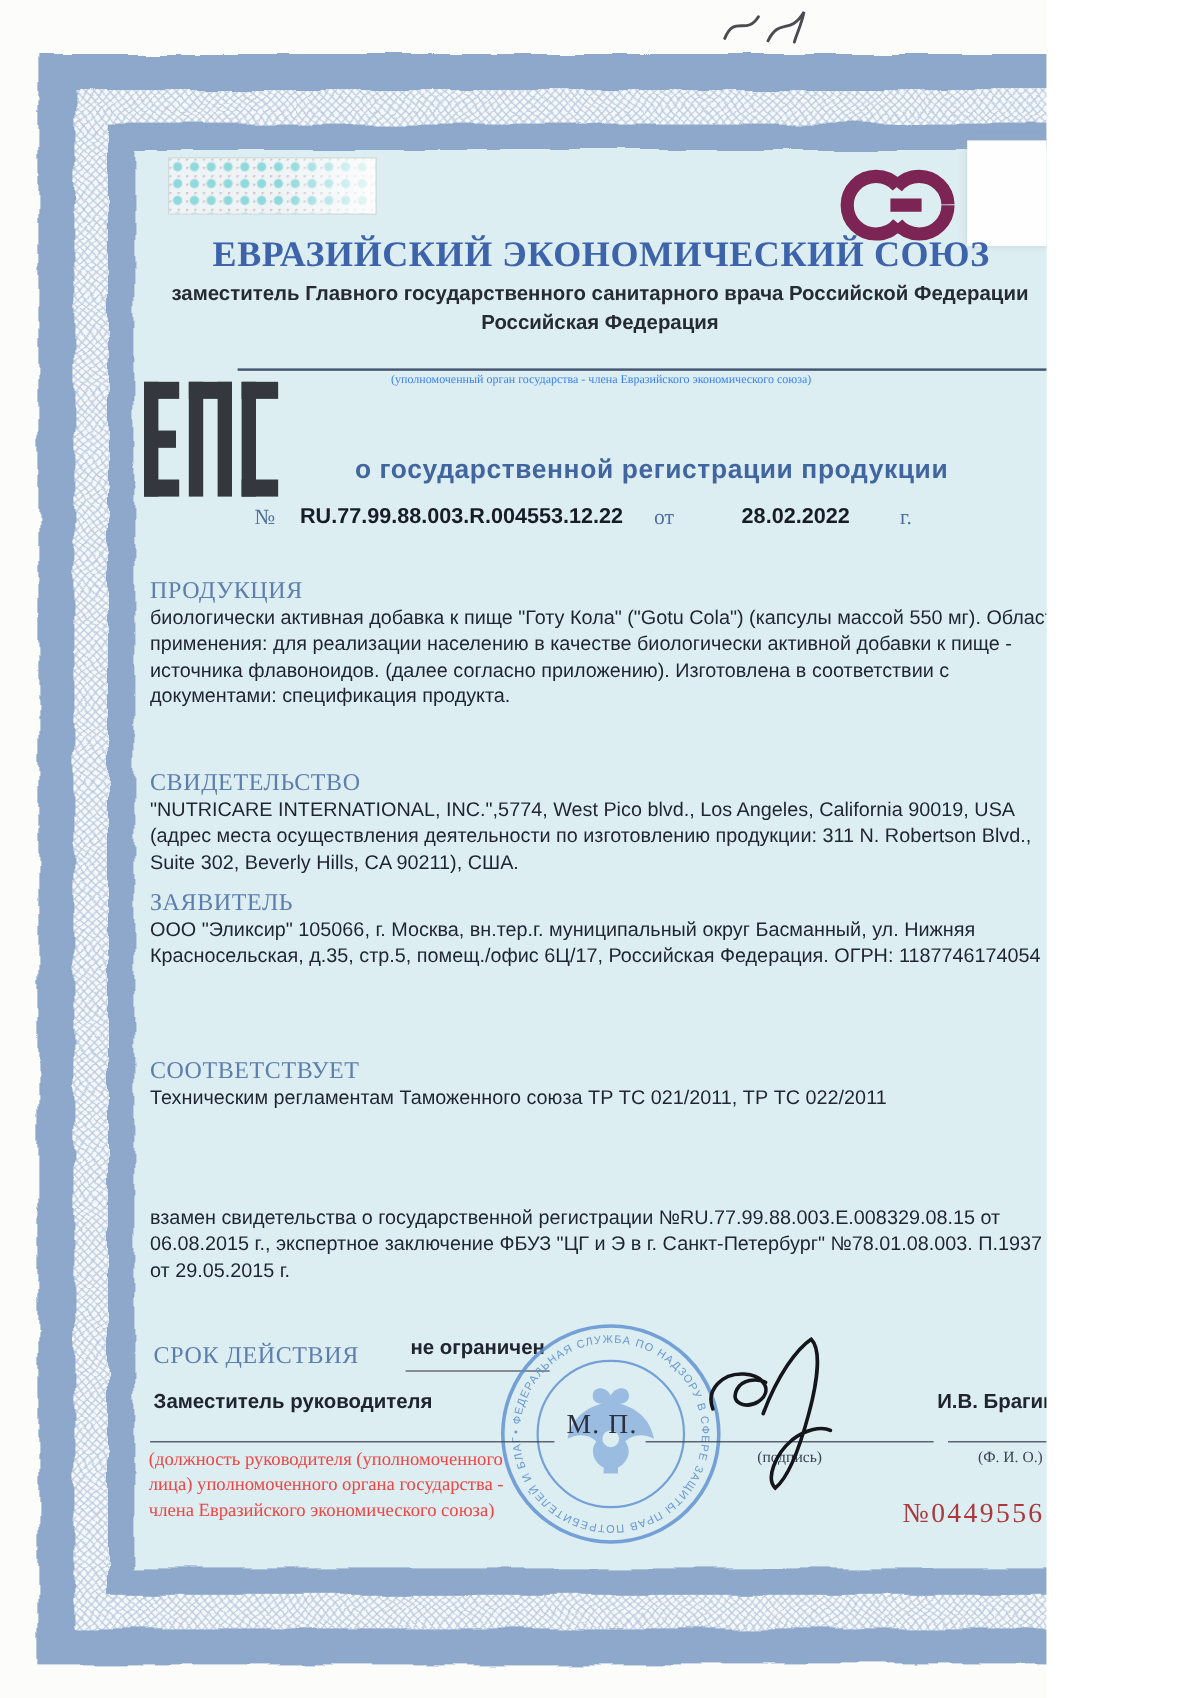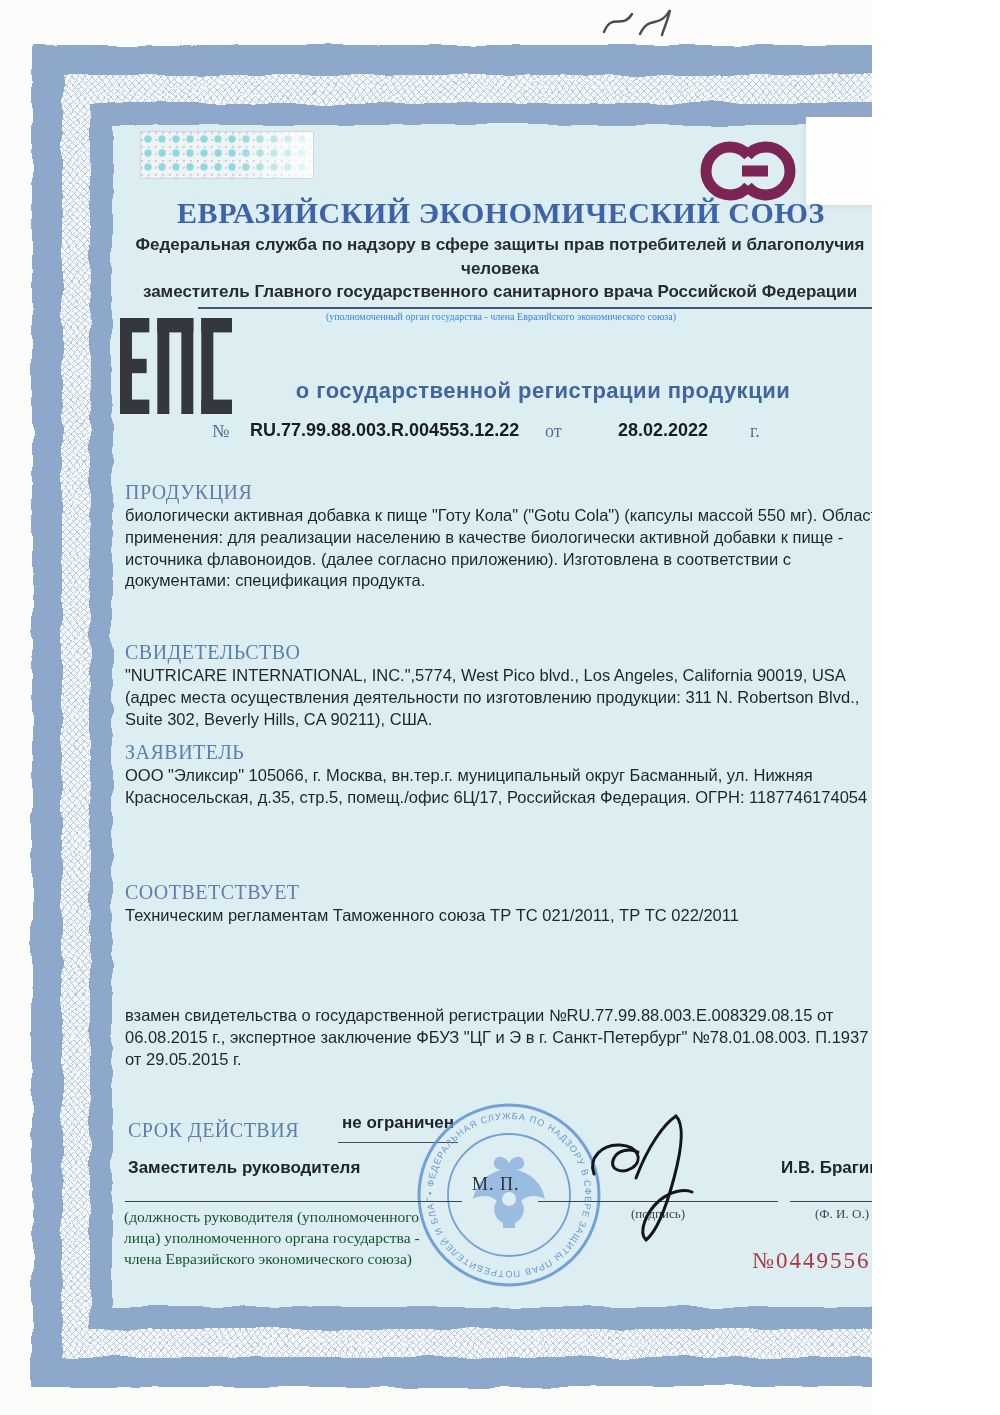--- a/index.html
+++ b/index.html
@@ -16,23 +16,23 @@
              color:#4a71b2;letter-spacing:2px;}
   .doc-sub{font-family:Liberation Sans, sans-serif;font-weight:bold;font-size:22px;
            color:#41659f;letter-spacing:0.5px;margin-left:42px;}
   .numrow-label{font-family:"Liberation Serif",serif;font-size:18px;color:#4f6fa0;}
   .numrow-val{font-weight:bold;font-size:18px;color:#181c26;}
   .sec-head{font-family:"Liberation Serif",serif;font-size:20px;color:#5d7fae;letter-spacing:0.5px;}
   .sec-body{font-size:16.5px;color:#1f2430;line-height:1.32;}
   .sig-label{font-weight:bold;font-size:17px;color:#20242e;}
   .sigline{border-top:1.5px solid #3c4250;height:0;}
   .thinline{border-top:1.5px solid #4b4f5a;height:0;}
-  .caption{font-family:"Liberation Serif",serif;font-size:15.5px;color:#14532d;line-height:21px;}
+  .caption{font-family:"Liberation Serif",serif;font-size:15.5px;color:#ef4444;line-height:21px;}
   .cap-small{font-family:"Liberation Serif",serif;font-size:13px;color:#3c4355;}
-  .mp{font-family:"Liberation Serif",serif;font-size:18px;color:#2c3140;letter-spacing:1px;}
+  .mp{font-family:"Liberation Serif",serif;font-size:23px;color:#2c3140;letter-spacing:1px;}
   .serial{font-family:"Liberation Serif",serif;font-weight:normal;font-size:23px;
           color:#a9383f;letter-spacing:2px;}
   .holo{background-color:#eef4f5;
         background-image:
           linear-gradient(90deg, rgba(255,255,255,0) 55%, rgba(255,255,255,0.75) 95%),
           radial-gradient(circle at 7px 7px, #8fd8dc 3px, rgba(0,0,0,0) 4.5px),
           radial-gradient(circle at 0px 0px, rgba(197,152,173,0.55) 1.5px, rgba(0,0,0,0) 2.6px);
         background-size:100% 100%, 14px 14px, 7px 7px;
         border:1px solid #cfdadd;}
   .white-patch{background:#fefefe;box-shadow:0 0 6px rgba(160,170,180,0.35);}
@@ -74,22 +74,22 @@
   <svg class="abs" style="left:700px;top:133px" width="100" height="76" viewBox="0 0 100 76">
     <g fill="none" stroke="#7c2453" stroke-width="11">
       <circle cx="30" cy="38" r="24" pathLength="100" stroke-dasharray="0 11 78 11"></circle>
       <circle cx="66" cy="38" r="24" pathLength="100" stroke-dasharray="39 22 39"></circle>
       <line x1="42" y1="38" x2="68" y2="38"></line>
     </g>
   </svg>
 
   <div class="abs center union-title" style="left:112px;top:196px;width:778px">ЕВРАЗИЙСКИЙ ЭКОНОМИЧЕСКИЙ СОЮЗ</div>
   <div class="abs center authority" style="left:100px;top:233px;width:800px">
-    <div>Федеральная служба по надзору в сфере защиты прав потребителей и благополучия человека</div>
     <div>заместитель Главного государственного санитарного врача Российской Федерации</div>
+    <div>Российская Федерация</div>
   </div>
   <div class="abs hrline" style="left:198px;top:307px;width:680px"></div>
   <div class="abs center note" style="left:112px;top:311px;width:778px">(уполномоченный орган государства - члена Евразийского экономического союза)</div>
 
   <svg class="abs" style="left:120px;top:318px" width="112" height="96" viewBox="0 0 168 120" preserveAspectRatio="none">
     <g fill="#34373e">
       <rect x="0" y="0" width="18" height="120"></rect>
       <rect x="0" y="0" width="44" height="18"></rect>
       <rect x="0" y="51" width="40" height="18"></rect>
       <rect x="0" y="102" width="44" height="18"></rect>

